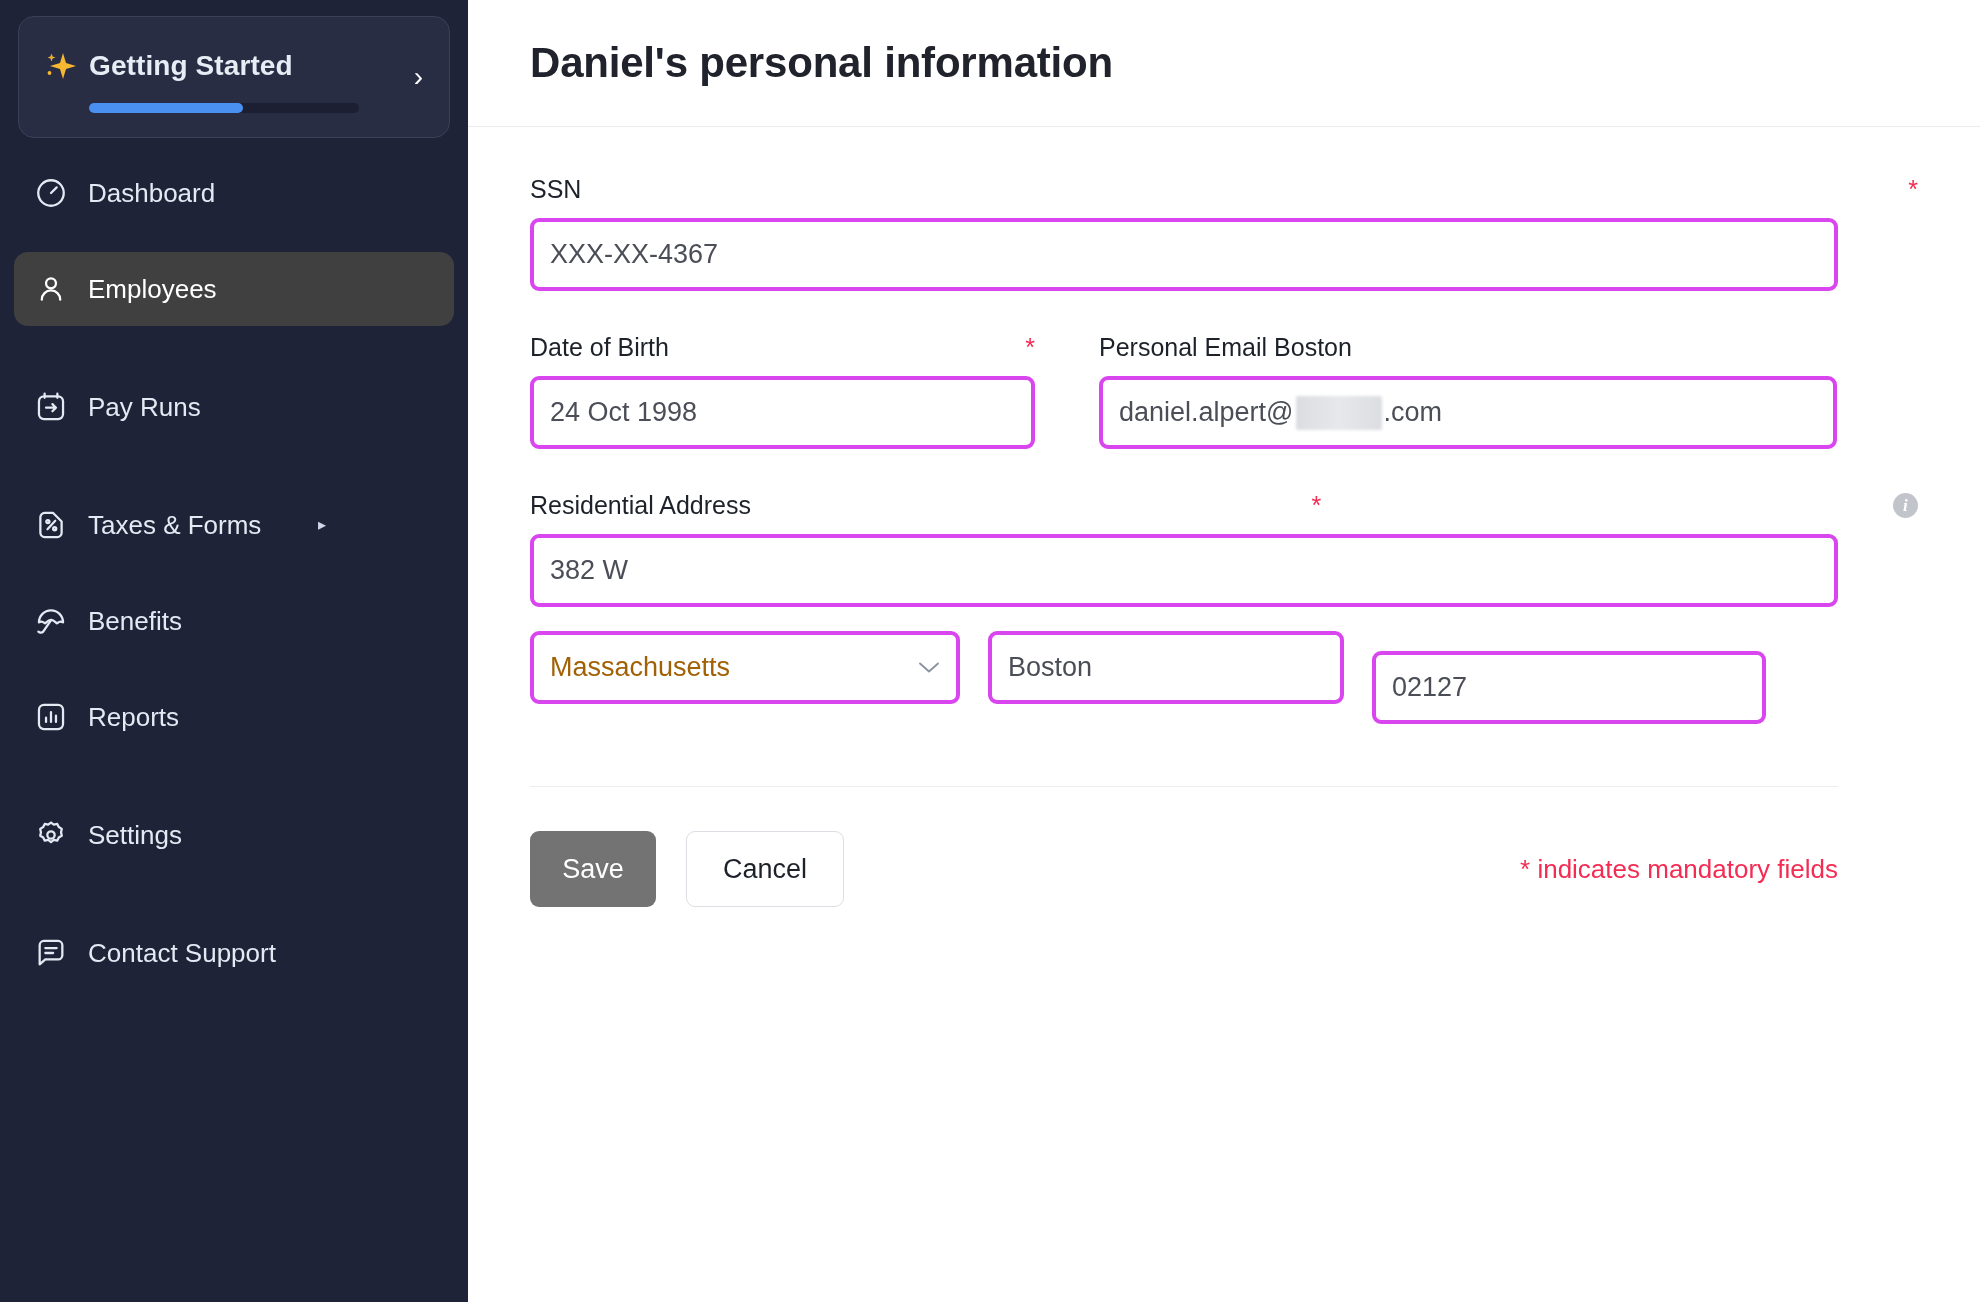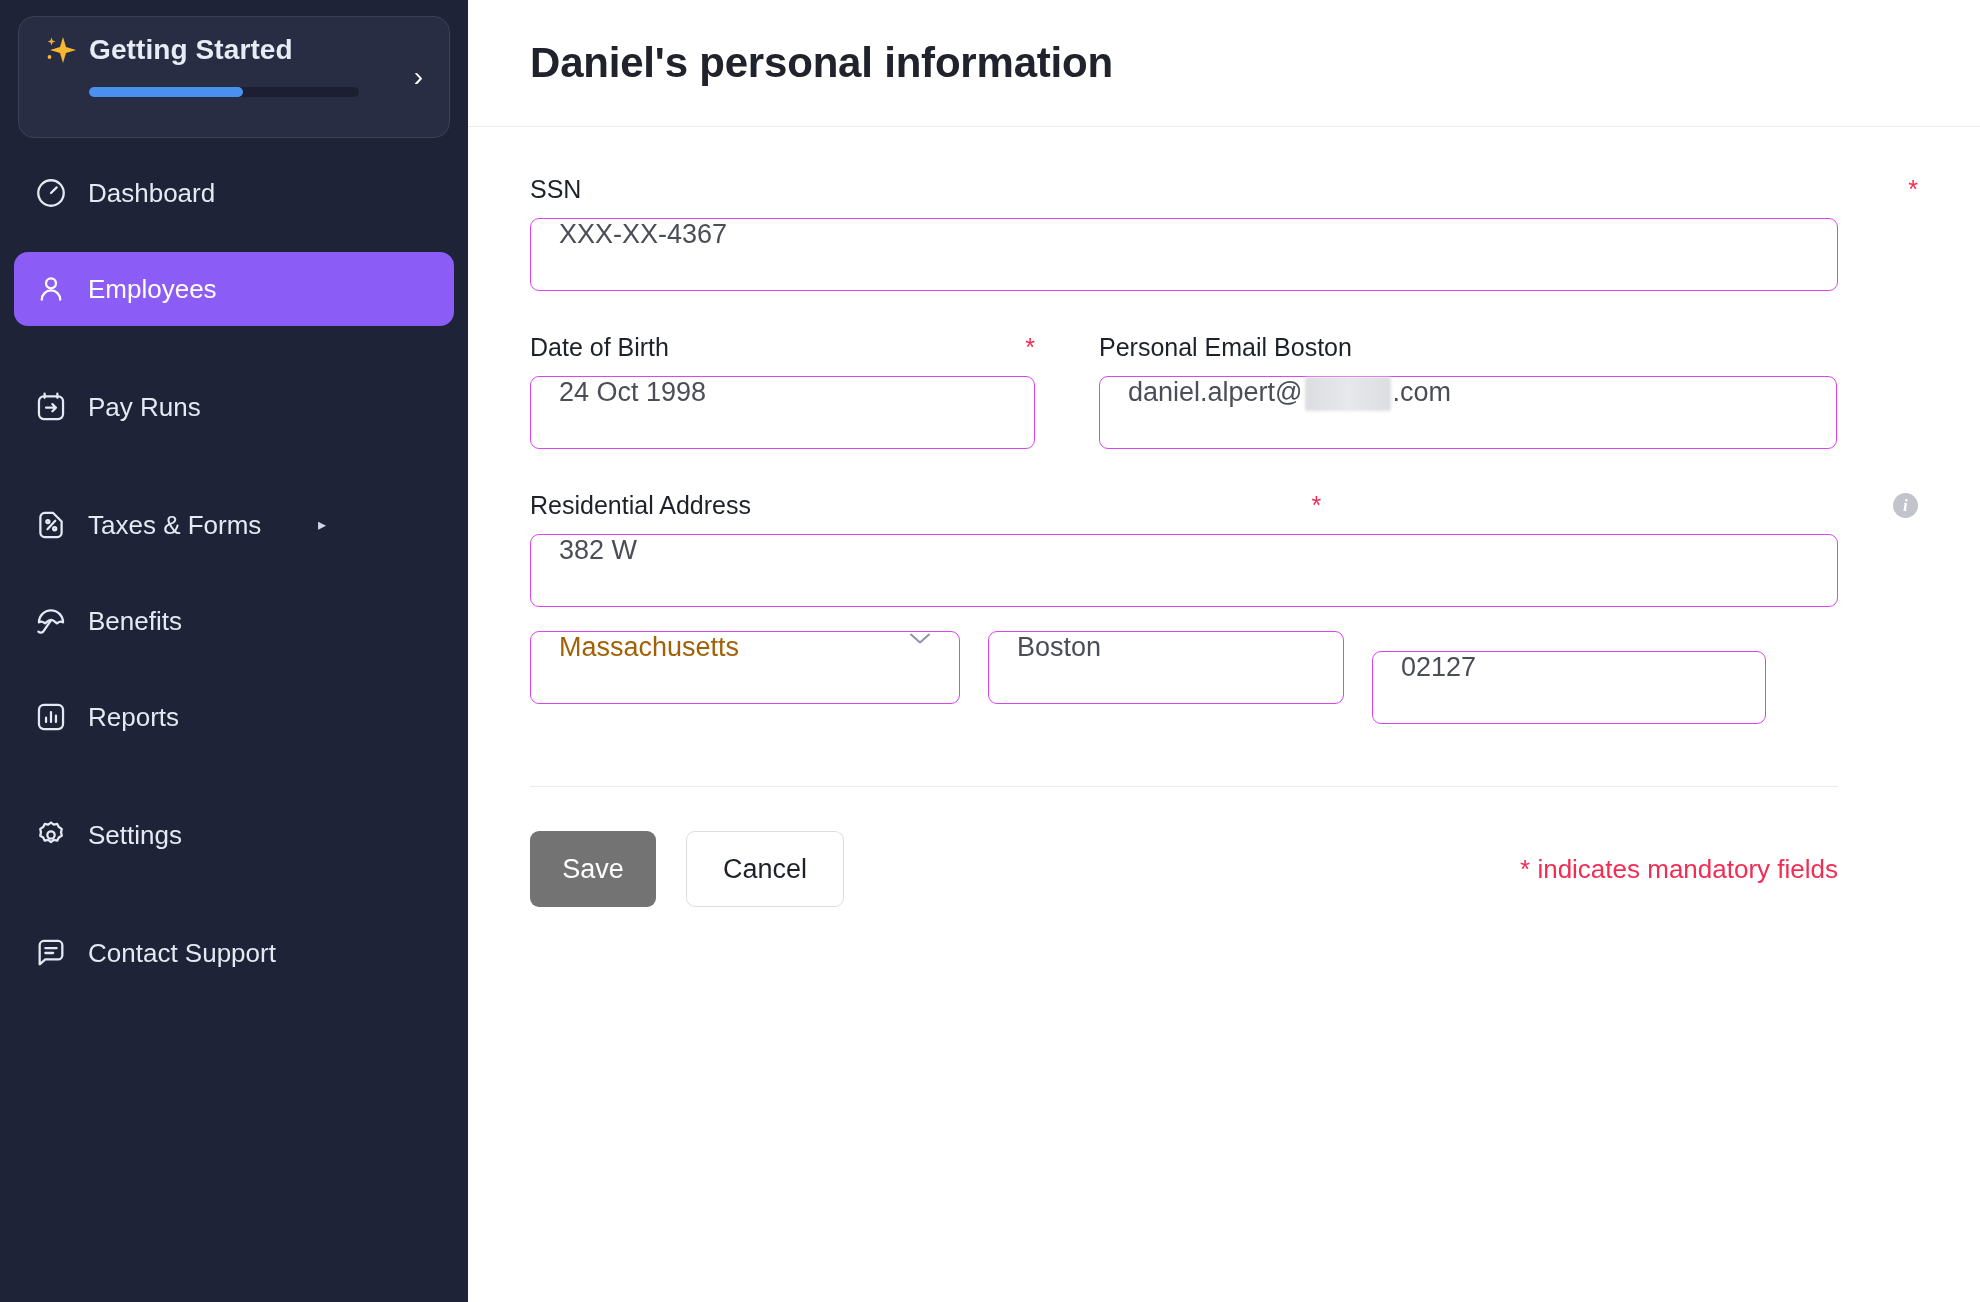--- a/index.html
+++ b/index.html
@@ -29,21 +29,21 @@
     flex-direction: column;
   }
 
   .getting-started-card {
     margin: 4px 4px 18px 4px;
     height: 122px;
     border: 1px solid #3a4057;
     border-radius: 16px;
     background: #282d44;
     position: relative;
-    padding: 16px 24px 0 24px;
+    padding: 32px 24px 0 24px;
   }
 
   .gs-row {
     display: flex;
     align-items: center;
     gap: 12px;
   }
 
   .gs-sparkle {
     width: 34px;
@@ -95,21 +95,21 @@
     gap: 20px;
     height: 74px;
     padding: 0 20px;
     border-radius: 14px;
     color: #e4e9f3;
     font-size: 26px;
     position: relative;
   }
 
   .nav-item.active {
-    background: #8b5cf6;
+    background: #404040;
     color: #ffffff;
   }
 
   .nav-icon {
     width: 34px;
     height: 34px;
     flex-shrink: 0;
     display: block;
   }
 
@@ -174,25 +174,26 @@
     color: #ffffff;
     font-size: 17px;
     font-style: italic;
     font-weight: bold;
     font-family: "Liberation Serif", serif;
     margin-left: 12px;
   }
 
   .input {
     height: 73px;
-    border: 1px solid #d946ef;
+    border: 4px solid #d946ef;
     border-radius: 9px;
     background: #ffffff;
     display: flex;
-    padding: 0 28px;
+    align-items: center;
+    padding: 0 16px;
     font-size: 27px;
     color: #4b4e57;
   }
 
   .row { display: flex; }
 
   .w-full { width: 1308px; }
 
   .field-block { margin-bottom: 42px; }
 

